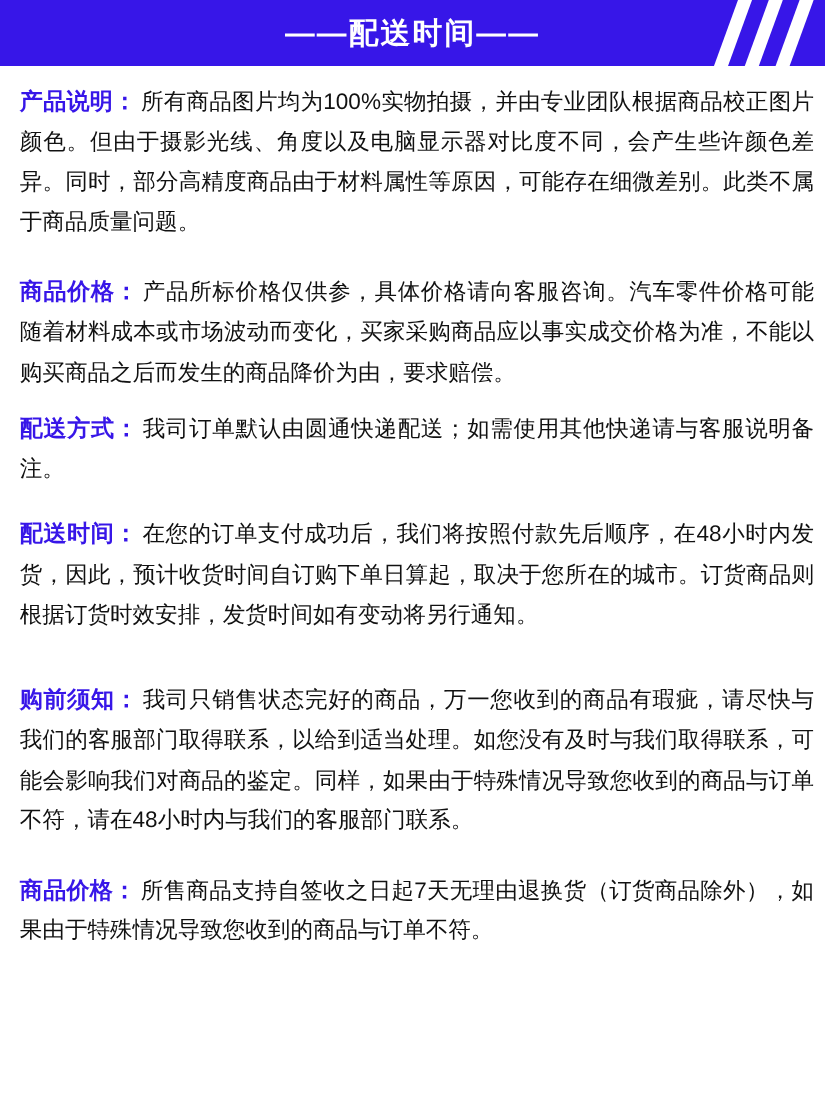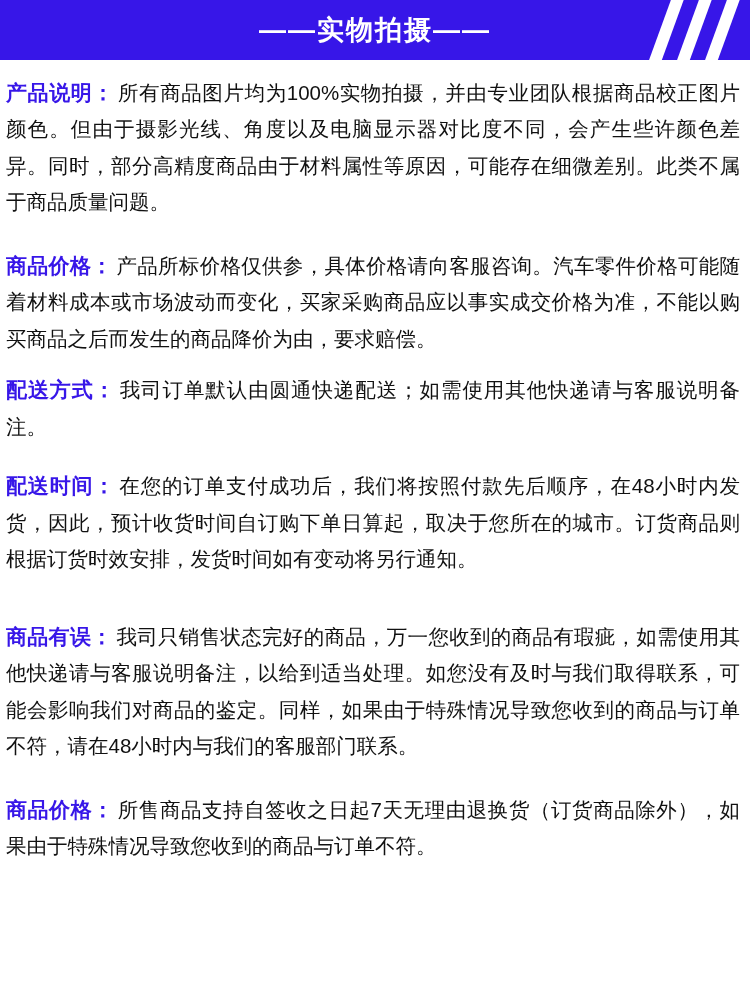--- a/index.html
+++ b/index.html
@@ -56,21 +56,21 @@
     height: 86px;
     background: #ffffff;
     transform: rotate(20deg);
   }
   .stripe.s1 { right: 78px; }
   .stripe.s2 { right: 50px; }
   .stripe.s3 { right: 22px; }
 
   
   .content {
-    padding: 14px 10px 0 6px;
+    padding: 14px 10px 0 18px;
     box-sizing: border-box;
   }
   .section {
     margin-bottom: 22px;
   }
   .section p {
     margin: 0;
     font-size: 20.5px;
     line-height: 1.78;
     color: #111111;
@@ -89,21 +89,21 @@
   .sect-ship-time { margin-bottom: 40px; }
   .sect-wrong { margin-bottom: 26px; }
   .sect-after { margin-bottom: 0; }
 </style>
 </head>
 <body>
 
 <div class="page">
 
   <div class="banner">
-    <div class="banner-title">——实物拍摄——</div>
+    <div class="banner-title">——配送时间——</div>
     <div class="stripes">
       <div class="stripe s1"></div>
       <div class="stripe s2"></div>
       <div class="stripe s3"></div>
     </div>
   </div>
 
   <div class="content">
 
     <div class="section sect-product">
@@ -125,21 +125,21 @@
     </div>
 
     <div class="section sect-ship-time">
       <p>
         <span class="label">配送时间：</span><span>在您的订单支付成功后，我们将按照付款先后顺序，在48小时内发货，因此，预计收货时间自订购下单日算起，取决于您所在的城市。订货商品则根据订货时效安排，发货时间如有变动将另行通知。</span>
       </p>
     </div>
 
     <div class="section sect-wrong">
       <p>
-        <span class="label">商品有误：</span><span>我司只销售状态完好的商品，万一您收到的商品有瑕疵，如需使用其他快递请与客服说明备注，以给到适当处理。如您没有及时与我们取得联系，可能会影响我们对商品的鉴定。同样，如果由于特殊情况导致您收到的商品与订单不符，请在48小时内与我们的客服部门联系。</span>
+        <span class="label">购前须知：</span><span>我司只销售状态完好的商品，万一您收到的商品有瑕疵，请尽快与我们的客服部门取得联系，以给到适当处理。如您没有及时与我们取得联系，可能会影响我们对商品的鉴定。同样，如果由于特殊情况导致您收到的商品与订单不符，请在48小时内与我们的客服部门联系。</span>
       </p>
     </div>
 
     <div class="section sect-after">
       <p>
         <span class="label">商品价格：</span><span>所售商品支持自签收之日起7天无理由退换货（订货商品除外），如果由于特殊情况导致您收到的商品与订单不符。</span>
       </p>
     </div>
 
   </div>

